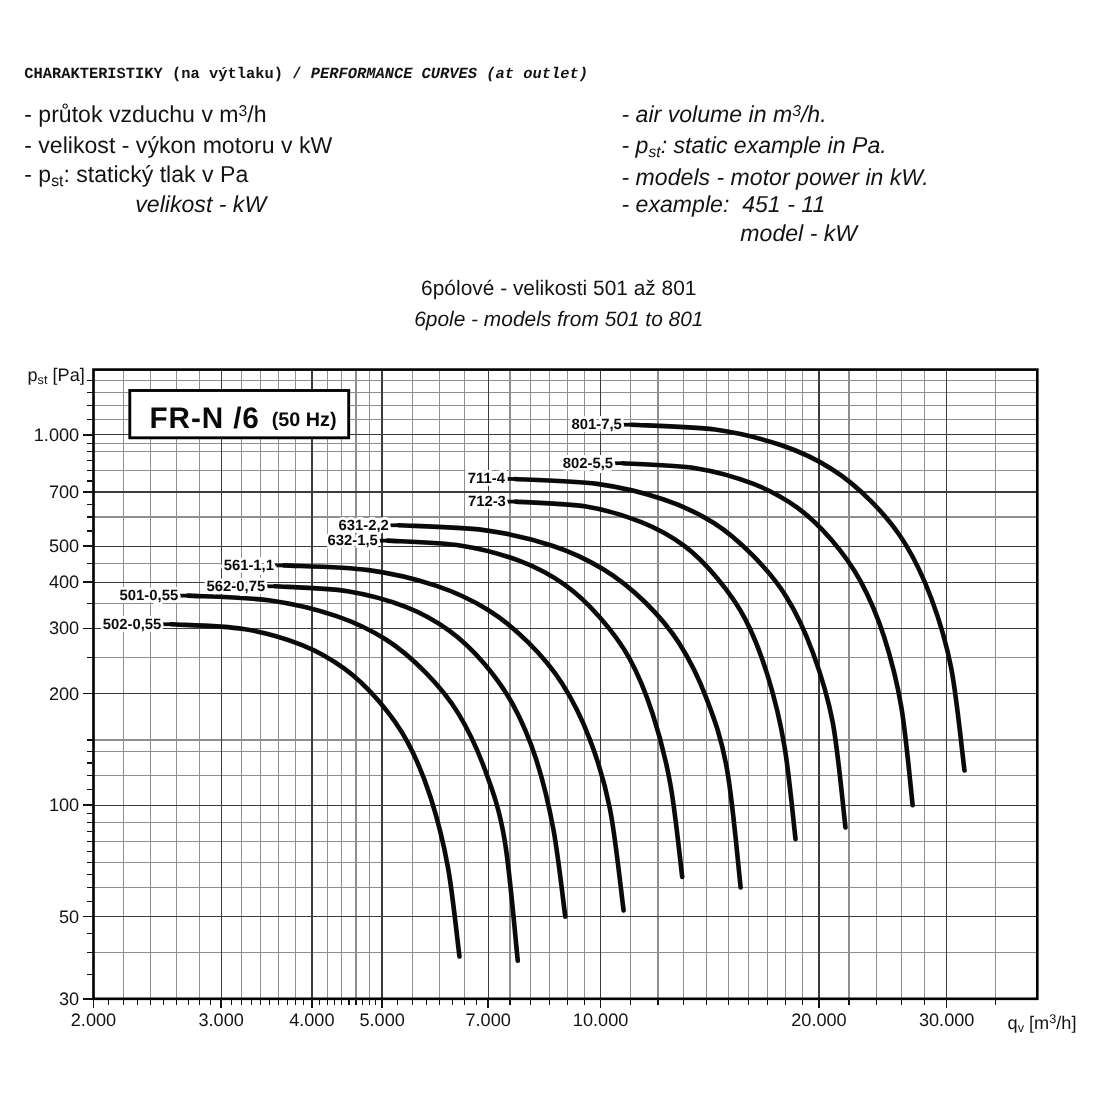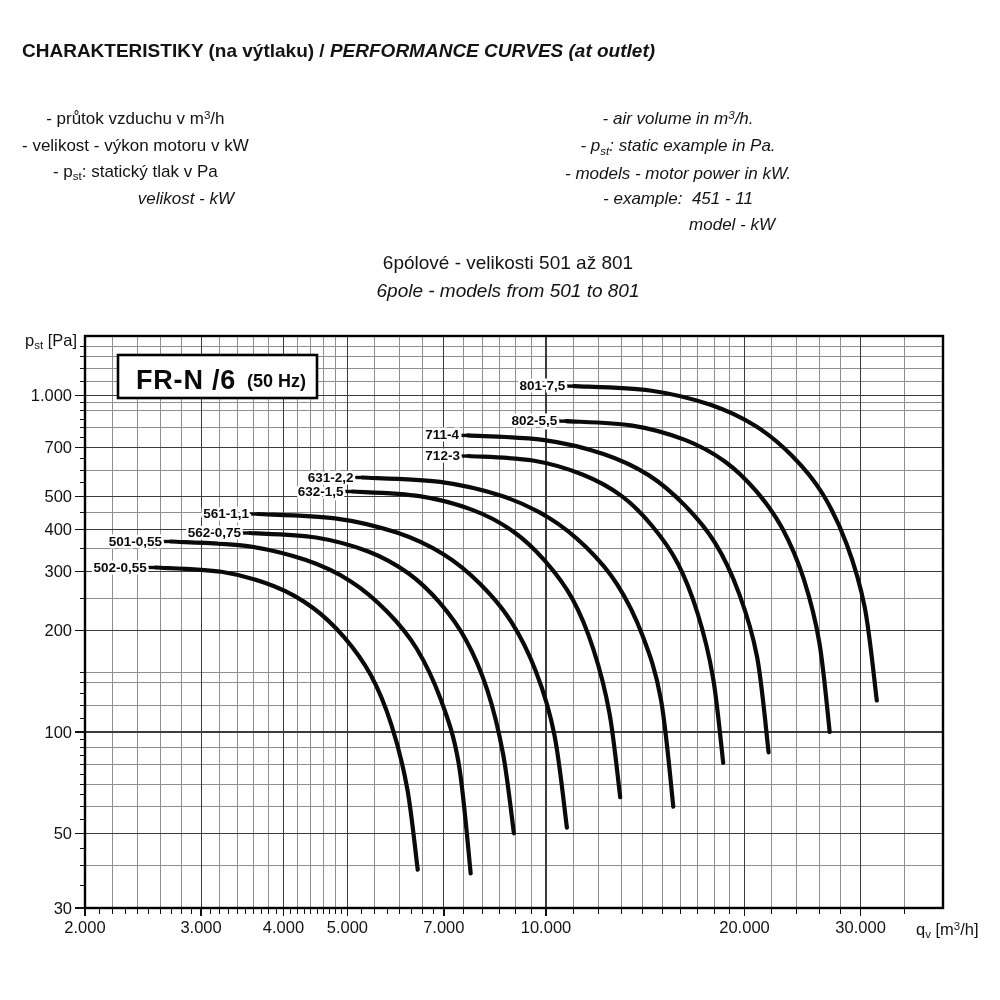--- a/index.html
+++ b/index.html
@@ -1,20 +1,20 @@
 <!DOCTYPE html>
 <html><head>
 <meta charset="utf-8">
 <style>
   html,body{margin:0;padding:0;background:#fff;}
   body{width:1000px;height:1000px;position:relative;overflow:hidden;
        font-family:"Liberation Sans",sans-serif;color:#131313;}
-  .header{position:absolute;left:22px;top:40px;font-size:19px;font-weight:bold;white-space:nowrap;}
+  .header{position:absolute;left:22px;top:60px;font-size:14px;font-weight:bold;white-space:nowrap;font-family:Liberation Mono, monospace;}
   .t-en{font-style:italic;}
-  .notes{position:absolute;top:106px;font-size:17px;line-height:25.4px;white-space:pre;text-align:center;}
+  .notes{position:absolute;top:92px;font-size:21px;line-height:25.4px;white-space:pre;}
   .col-cs{left:22px;}
   .col-en{left:537px;font-style:italic;margin-left:28px;}
   .col-cs .indent{padding-left:101px;font-style:italic;}
   .col-en .indent{padding-left:108px;}
   .sup{font-size:68%;position:relative;top:-0.45em;}
   .sub{font-size:68%;position:relative;top:0.28em;}
   .subtitle{position:absolute;left:8px;top:252px;width:1000px;text-align:center;font-size:19px;}
   .subtitle .l2{font-style:italic;margin-top:6px;}
   #chart{position:absolute;left:0;top:0;}
 </style>

